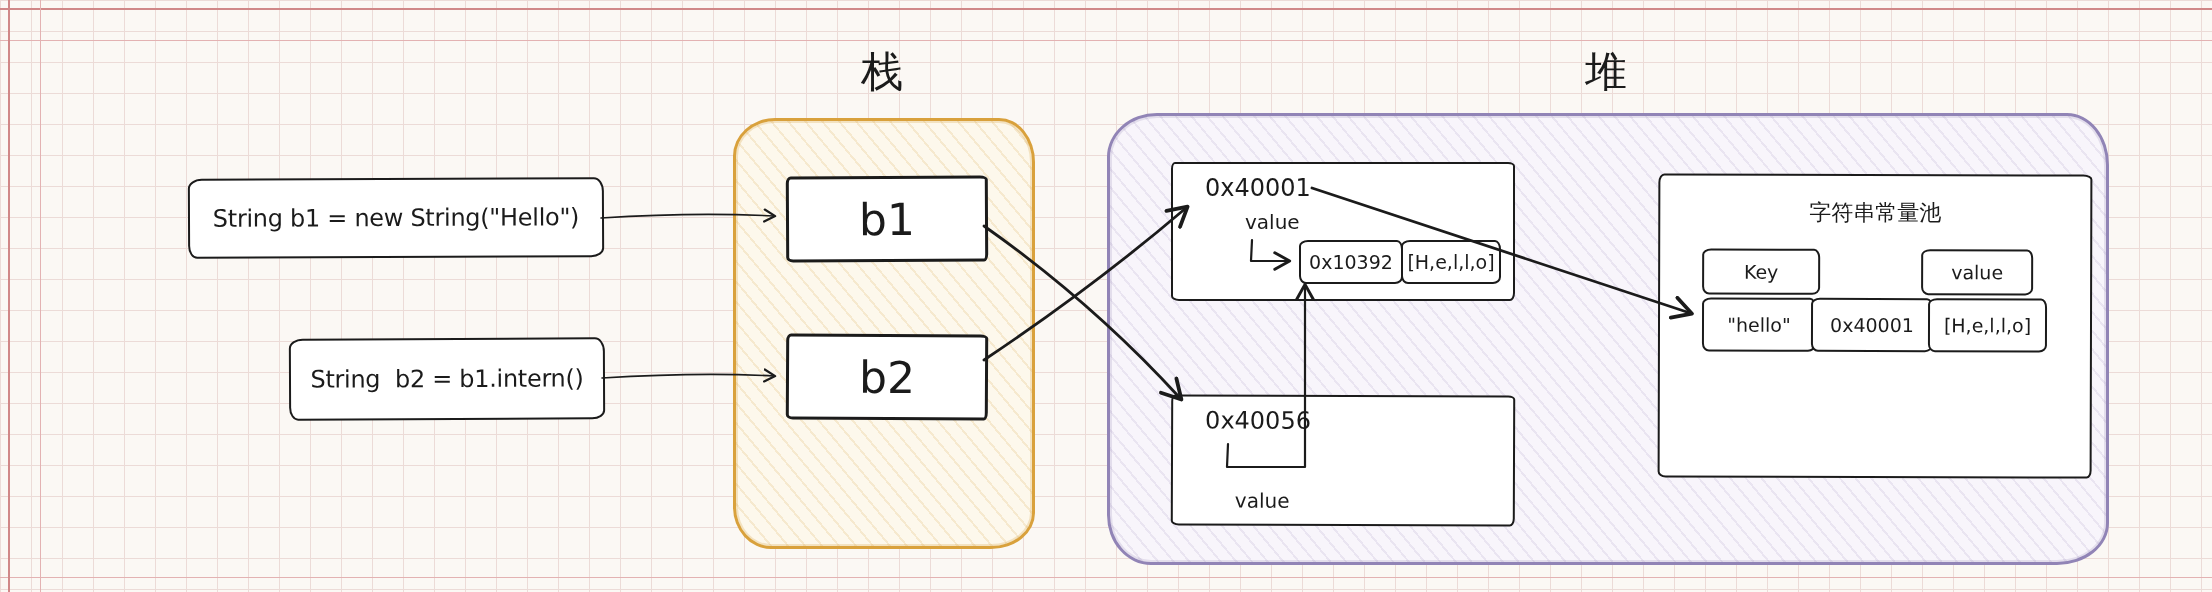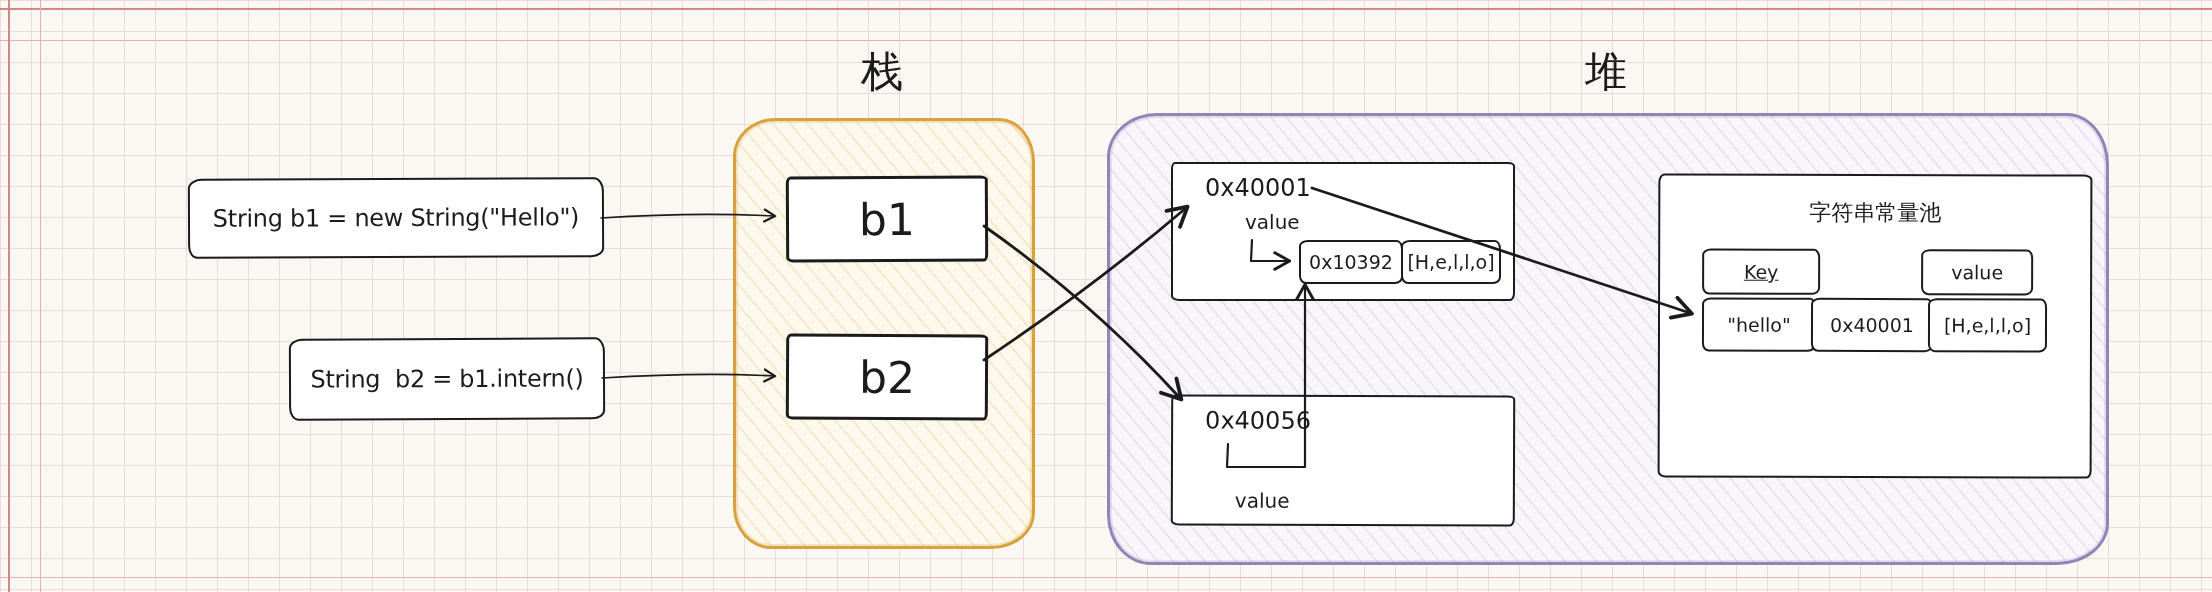--- a/index.html
+++ b/index.html
@@ -102,21 +102,21 @@
 
   .pool-box {
     position: absolute; z-index: 2;
     left: 1658px; top: 174px; width: 430px; height: 300px;
     border: 2.5px solid var(--ink, #1b1b1b);
     background: #ffffff;
     border-radius: 6px 9px 5px 8px / 9px 5px 8px 6px;
     transform: rotate(0.15deg);
   }
   .pool-title { position: absolute; left: 0; right: 0; top: 22px; text-align: center; font-size: 22px; }
-  .key-header   { left: 42px;  top: 73px;  width: 114px; height: 42px; text-decoration: underline; }
+  .key-header   { left: 42px;  top: 73px;  width: 114px; height: 42px; }
   .value-header { left: 261px; top: 73px;  width: 108px; height: 42px; }
   .cell-key   { left: 42px;  top: 122px; width: 110px; height: 50px; }
   .cell-addr  { left: 151px; top: 122px; width: 118px; height: 50px; }
   .cell-chars { left: 268px; top: 122px; width: 115px; height: 50px; }
 
   .arrows { position: absolute; left: 0; top: 0; z-index: 5; pointer-events: none; }
   .arrows path { fill: none; stroke: var(--ink, #1b1b1b); stroke-linecap: round; stroke-linejoin: round; }
   .arrows .thin { stroke-width: 1.6; }
   .arrows .mid  { stroke-width: 2.2; }
   .arrows .main { stroke-width: 2.8; }

